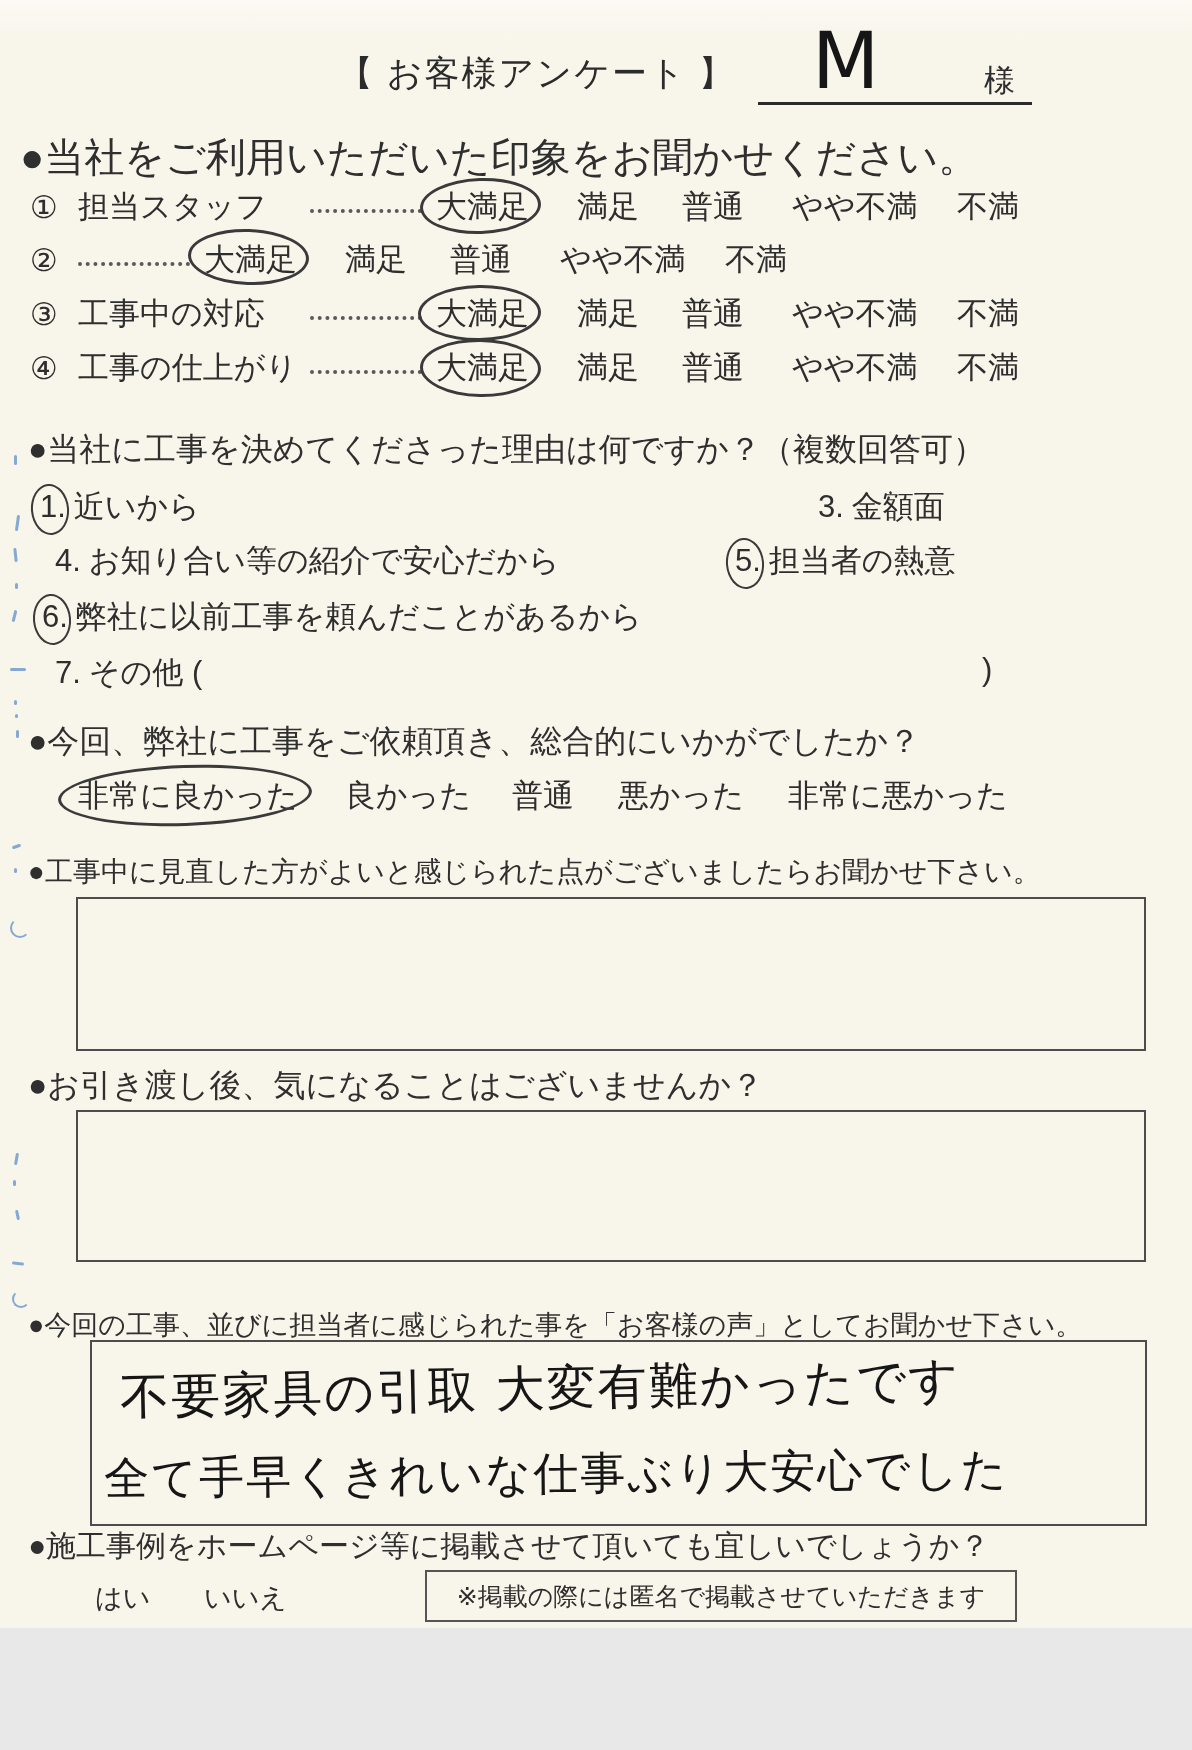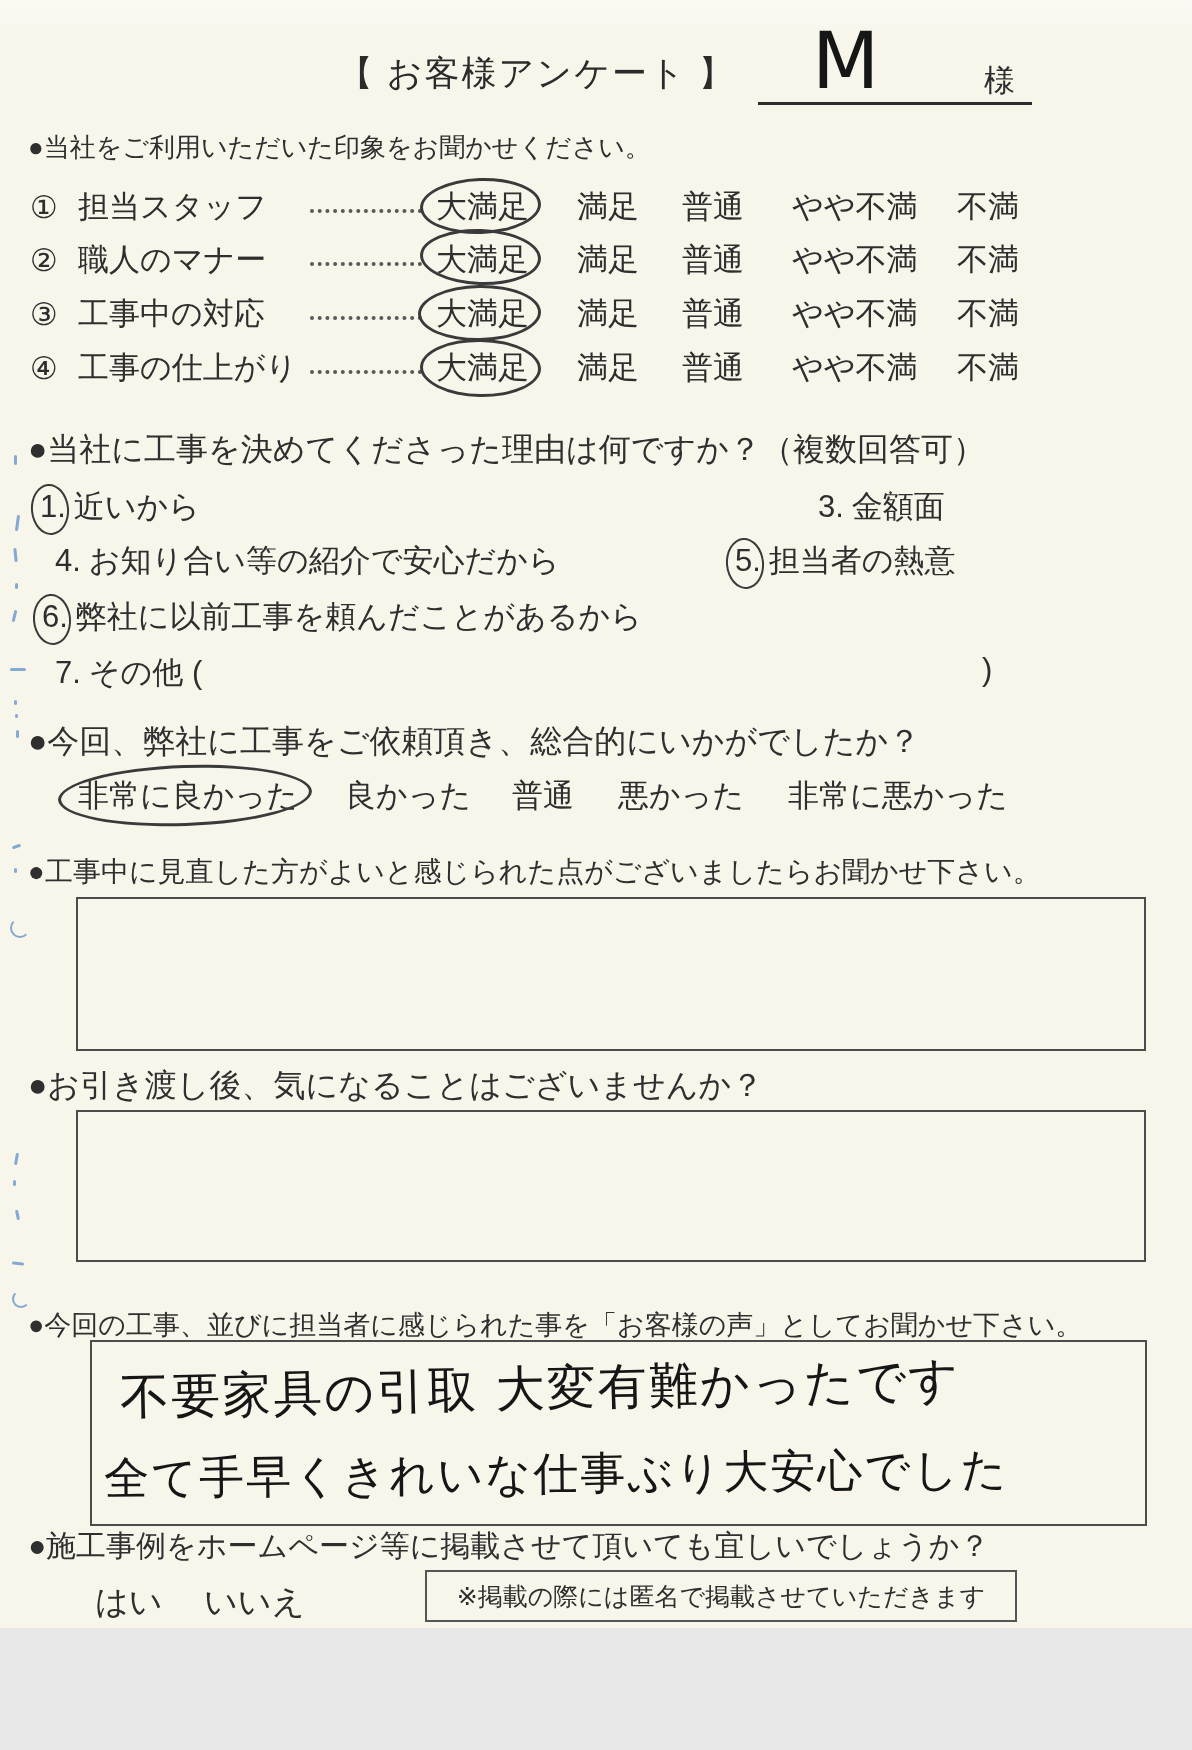--- a/index.html
+++ b/index.html
@@ -12,21 +12,21 @@
   .abs { position:absolute; white-space:nowrap; }
 
   
   .title { left:338px; top:50px; font-size:35px; letter-spacing:2px; font-weight:500; color:#2b2b2b; }
   .name-underline { left:758px; top:40px; width:274px; height:62px; border-bottom:3px solid #2b2b2b; }
   .name-value { left:812px; top:16px; font-size:78px; font-weight:400; color:#0f0f0f; }
   .name-suffix { left:984px; top:60px; font-size:31px; }
 
   
   .heading { color:#2f2f2f; font-weight:500; }
-  .h-s1 { left:28px; top:130px; font-size:26px; }
+  .h-s1 { left:20px; top:130px; font-size:40px; }
   .h-s2 { left:28px; top:428px; font-size:32px; }
   .h-s3 { left:28px; top:720px; font-size:32px;text-align:center; }
   .h-s4 { left:28px; top:853px; font-size:28px; }
   .h-s5 { left:28px; top:1064px; font-size:32px; }
   .h-s6 { left:28px; top:1307px; font-size:27px; }
   .h-s7 { left:28px; top:1526px; font-size:30px; }
 
   
   .q1-row { position:absolute; left:30px; width:1140px; height:46px; display:flex; align-items:center; font-size:31px; }
   .rnum { width:48px; flex:none; }
@@ -60,21 +60,21 @@
   
   .answer-box { position:absolute; border:2px solid #4c4c4c; background:transparent; }
 
   
   .hand { position:absolute; color:#161616; letter-spacing:2px; white-space:nowrap; font-weight:500;
           font-family:"DejaVu Sans","Liberation Sans",sans-serif; }
   .hand1 { left:28px; top:14px; font-size:49px; transform:rotate(-1.2deg); }
   .hand2 { left:12px; top:102px; font-size:45px; transform:rotate(-0.6deg); }
 
   
-  .yn { position:absolute; top:1580px; font-size:33px; }
+  .yn { position:absolute; top:1580px; font-size:27px; }
   .note-box { position:absolute; left:425px; top:1570px; width:588px; height:48px; border:2px solid #555;
               display:flex; align-items:center; justify-content:center; font-size:25px; }
   .thanks { position:absolute; left:0; top:1634px; width:1070px; text-align:center; font-size:32px; letter-spacing:3px; }
 
   
   .ink { position:absolute; background:#5e8fcb; border-radius:2px; opacity:.75; }
   .ink-curve { position:absolute; background:transparent; opacity:.75; border:2.5px solid #5e8fcb;
                border-color:transparent transparent #5e8fcb #5e8fcb; border-radius:50%; }
 </style>
 </head>
@@ -95,21 +95,20 @@
     <span class="rleader"></span>
     <span class="ropt o1"><span class="sel">大満足</span></span>
     <span class="ropt o2">満足</span>
     <span class="ropt o3">普通</span>
     <span class="ropt o4">やや不満</span>
     <span class="ropt o5">不満</span>
   </div>
 
   <div class="q1-row v2" style="top:237px">
     <span class="rnum">②</span>
-    <span class="rlabel">職人のマナー</span>
     <span class="rleader"></span>
     <span class="ropt o1"><span class="sel">大満足</span></span>
     <span class="ropt o2">満足</span>
     <span class="ropt o3">普通</span>
     <span class="ropt o4">やや不満</span>
     <span class="ropt o5">不満</span>
   </div>
 
   <div class="q1-row v3" style="top:291px">
     <span class="rnum">③</span>

